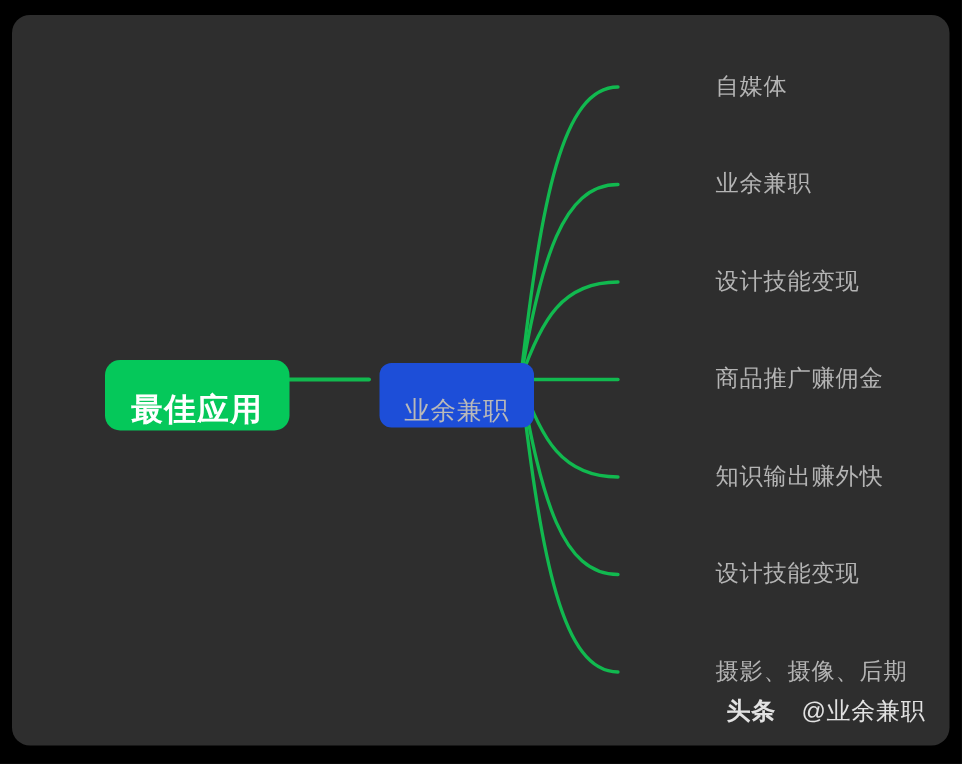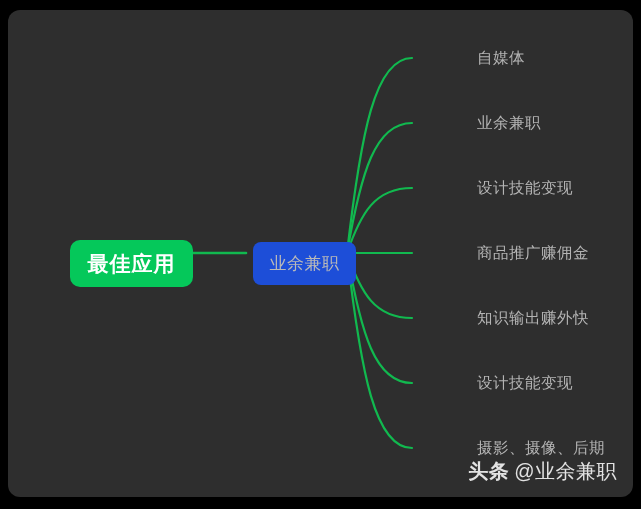--- a/index.html
+++ b/index.html
@@ -40,21 +40,21 @@
     top: 0;
     width: 641px;
     height: 509px;
     pointer-events: none;
   }
 
   
   .node {
     position: absolute;
     display: flex;
-    align-items: center;
+    align-items: flex-end;
     justify-content: center;
     box-sizing: border-box;
     white-space: nowrap;
   }
 
   #root-node {
     left: 62px;
     top: 230px;
     width: 123px;
     height: 47px;
@@ -89,23 +89,23 @@
     margin-left: 48px;
   }
 
   
   #watermark {
     position: absolute;
     right: 16px;
     bottom: 12px;
     display: flex;
     align-items: flex-start;
-    gap: 5px;
+    gap: 17px;
     color: #e2e2e2;
-    font-size: 20px;
+    font-size: 16px;
   }
   #watermark .wm-brand {
     font-weight: bold;
     letter-spacing: 0.5px;
   }
   #watermark .wm-handle {
     font-weight: normal;
     letter-spacing: 0.5px;
   }
 </style>

